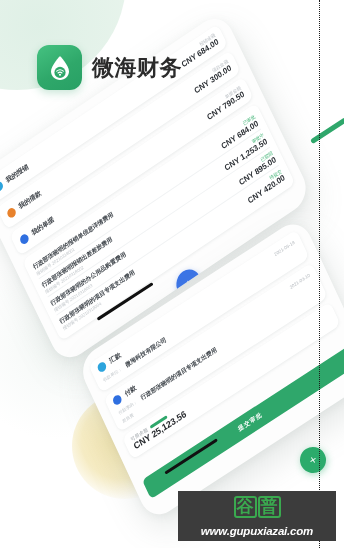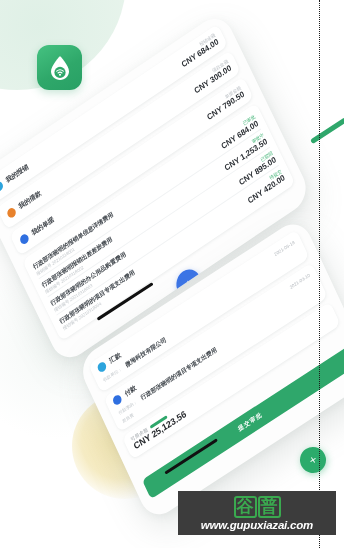--- a/index.html
+++ b/index.html
@@ -355,21 +355,21 @@
     line-height: 1.05;
   }
   .wm-white {
     font-size: 19px;
     font-weight: bold;
     color: #ffffff;
     line-height: 1;
     letter-spacing: 0px;
   }
   .wm-url {
-    margin-top: 2px;
+    margin-top: 8px;
     font-size: 11.5px;
     font-weight: bold;
     font-style: italic;
     color: #ffffff;
     line-height: 1;
     letter-spacing: -.2px;
   }
 </style>
 </head>
 <body>
@@ -387,20 +387,21 @@
           <path d="M13 2 C13 2 22 11.5 22 17.3 C22 22.2 17.9 26 13 26 C8.1 26 4 22.2 4 17.3 C4 11.5 13 2 13 2 Z" fill="#ffffff"></path>
           <path d="M13 4.5 C13 4.5 12.2 11 10.5 14.5 C9.6 16.3 9.2 18.2 9.4 19.6 C11.2 14.2 13 9.2 13 4.5 Z" fill="#e6f6ed"></path>
           <circle cx="13" cy="18.4" r="5.6" fill="#2fa86a"></circle>
           <path d="M9.7 17.2 A5.0 5.0 0 0 1 16.3 17.2" fill="none" stroke="#ffffff" stroke-width="1.1" stroke-linecap="round"></path>
           <path d="M11.0 19.0 A3.0 3.0 0 0 1 15.0 19.0" fill="none" stroke="#ffffff" stroke-width="1.1" stroke-linecap="round"></path>
           <circle cx="13" cy="20.7" r="1.05" fill="#ffffff"></circle>
         </svg>
       </span>
     </div>
     <div class="brand-text">
+      <div class="brand-title">微海财务</div>
     </div>
   </div>
 
   <div class="accent-bar"></div>
 
   <div class="phone phone-1">
     <div class="phone-inner">
 
       <div class="m-card">
         <div class="m-row">

